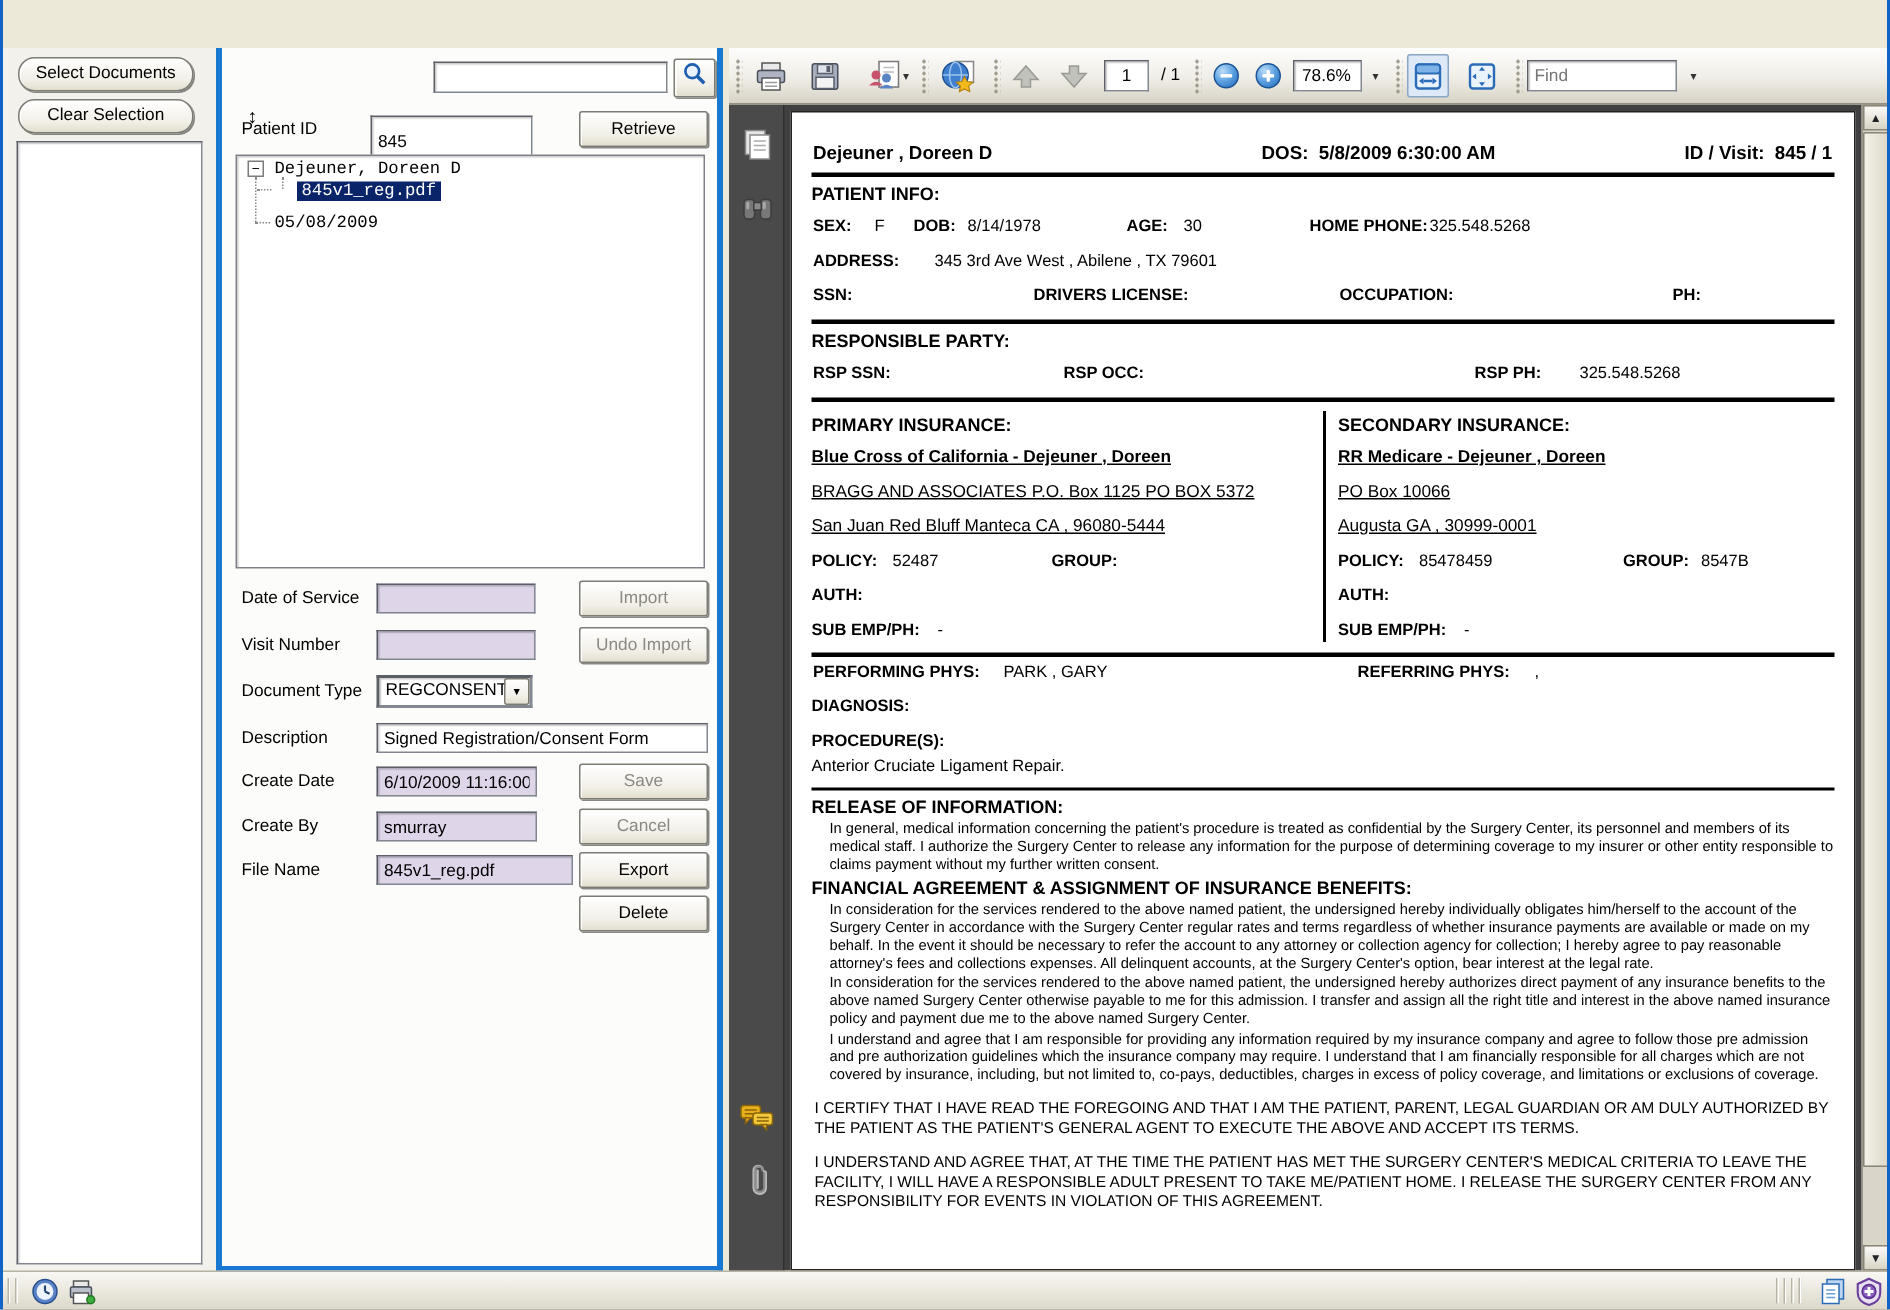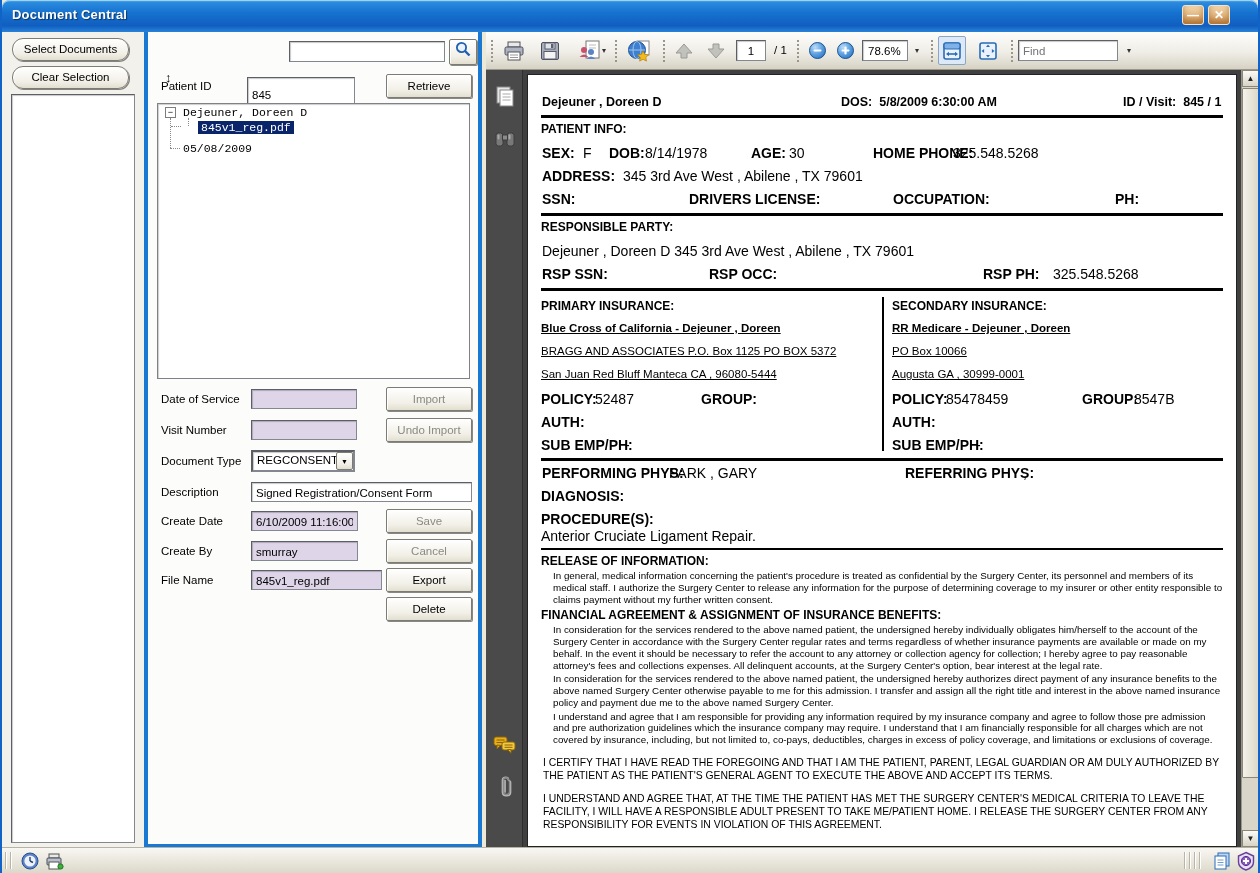--- a/index.html
+++ b/index.html
@@ -76,21 +76,21 @@
 
   
   .page{position:absolute;left:41px;top:42px;right:21px;bottom:0;background:#fff;border:1px solid #222;
     overflow:hidden;color:#000;}
   .pagein{padding:6px 13px 0 13px;}
   .dtitle{text-align:center;font-weight:bold;font-size:14.5px;margin-top:4px;}
   .dhead{position:relative;font-weight:bold;font-size:12.5px;margin-top:14px;height:15px;}
   .thick{border:none;border-top:3px solid #000;margin:5px 0 4px 0;}
   .thin2{border:none;border-top:2px solid #000;margin:4px 0;}
   .dheading{font-weight:bold;font-size:12px;margin:3px 0 2px 0;}
-  .drow{position:relative;font-size:14px;height:14px;margin-top:9px;white-space:nowrap;}
+  .drow{position:relative;font-size:11px;height:14px;margin-top:9px;white-space:nowrap;}
   .dl{font-weight:bold;}
   .dv{font-weight:normal;}
   .rowpos{position:absolute;top:0;}
   .inscols{display:flex;border-bottom:0;margin-top:6px;}
   .inscol{width:50%;position:relative;}
   .inscol.left{padding-right:8px;}
   .inscol.right{border-left:2px solid #000;padding-left:8px;}
   .insline{font-size:11.5px;margin-top:9px;height:14px;white-space:nowrap;text-decoration:underline;}
   .para{font-size:9.8px;line-height:1.2;margin:2px 0 2px 12px;}
   .caps{font-size:10.4px;line-height:1.25;margin:10px 0 0 2px;}
@@ -100,25 +100,20 @@
     background:linear-gradient(#f8f7f2,#dcd8ca);border-top:1px solid #b6b2a4;}
   .sb-grips{position:absolute;top:4px;display:flex;gap:3px;}
   .sb-grips i{display:block;width:2px;height:17px;background:#b8b4a6;border-right:1px solid #fff;}
   .sicon{position:absolute;top:3px;width:20px;height:20px;display:flex;align-items:center;justify-content:center;}
 </style>
 </head>
 <body>
 
 <div class="window">
 
-  <div class="titlebar">
-    <span class="titletext">Document Central</span>
-    <div class="winbtn btn-min">—</div>
-    <div class="winbtn btn-close">✕</div>
-  </div>
 
   <div class="leftpanel">
     <div class="cbtn lp-btn" style="top:6px;">Select Documents</div>
     <div class="cbtn lp-btn" style="top:34px;">Clear Selection</div>
     <div class="sunken lp-list"></div>
   </div>
 
   <div class="midpanel">
 
     <div class="sunken abs" style="left:141px;top:9px;width:156px;height:21px;">
@@ -392,23 +387,20 @@
         </div>
         <div class="drow">
           <span class="dl rowpos" style="left:1px;">SSN:</span>
           <span class="dl rowpos" style="left:148px;">DRIVERS LICENSE:</span>
           <span class="dl rowpos" style="left:352px;">OCCUPATION:</span>
           <span class="dl rowpos" style="left:574px;">PH:</span>
         </div>
         <hr class="thick" style="margin-top:8px;">
 
         <div class="dheading">RESPONSIBLE PARTY:</div>
-        <div class="drow">
-          <span class="dv rowpos" style="left:1px;">Dejeuner , Doreen D      345 3rd Ave West   , Abilene , TX    79601</span>
-        </div>
         <div class="drow">
           <span class="dl rowpos" style="left:1px;">RSP SSN:</span>
           <span class="dl rowpos" style="left:168px;">RSP OCC:</span>
           <span class="dl rowpos" style="left:442px;">RSP PH:</span>
           <span class="dv rowpos" style="left:512px;">325.548.5268</span>
         </div>
         <hr class="thick" style="margin-top:8px;margin-bottom:0;">
 
         <div class="inscols">
           <div class="inscol left">

